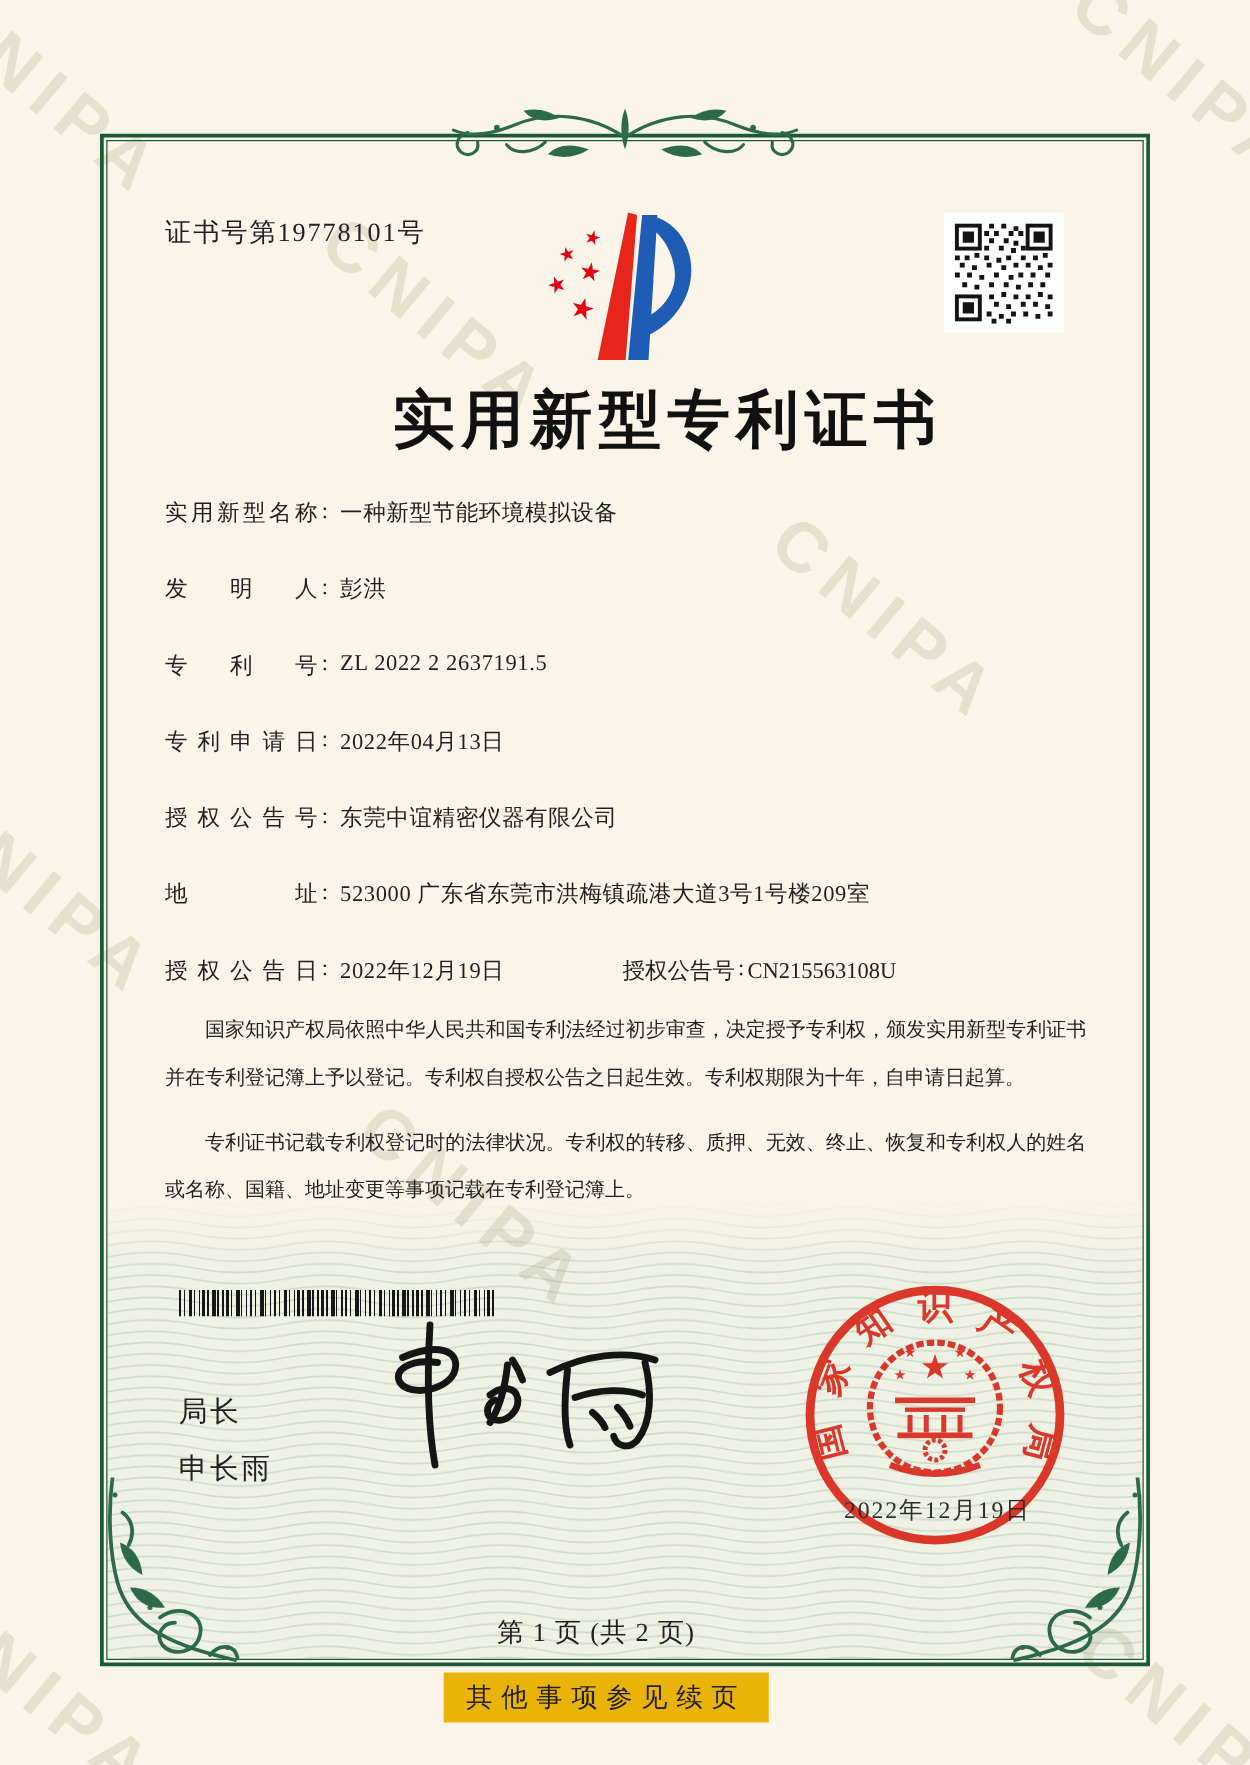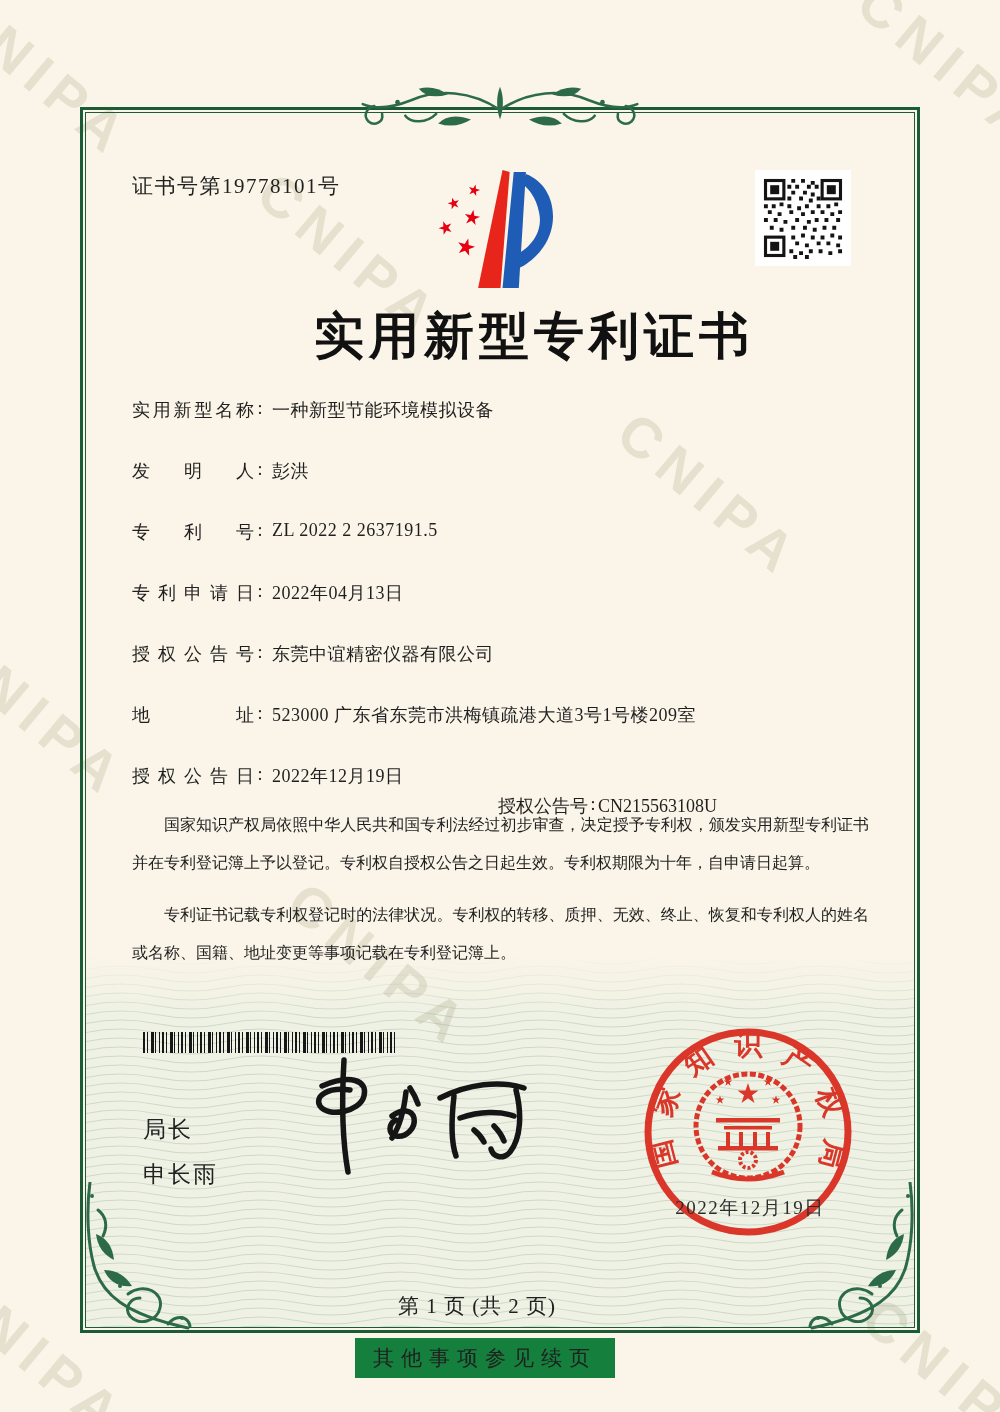--- a/index.html
+++ b/index.html
@@ -32,21 +32,21 @@
       display:flex;align-items:center;justify-content:center;z-index:4;}
   .title{position:absolute;left:0;top:303px;width:1000px;text-align:center;
          font-size:50px;font-weight:bold;letter-spacing:5px;color:#111;z-index:4;padding-left:34px;}
 
   
   .fields{position:absolute;left:132px;top:398px;width:760px;z-index:4;}
   .field-row{position:relative;height:26px;margin-bottom:35px;font-size:18px;}
   .f-label{display:inline-block;width:122px;text-align:justify;text-align-last:justify;vertical-align:top;}
   .f-colon{display:inline-block;width:12px;text-align:center;vertical-align:top;}
   .f-value{margin-left:6px;letter-spacing:0.5px;}
-  .grant2{position:absolute;left:366px;top:0;margin-top:30px;}
+  .grant2{position:absolute;left:366px;top:0;}
   .grant2 .f-colon{width:10px;}
 
   
   .paras{position:absolute;left:132px;top:806px;width:737px;z-index:4;}
   .paras p{margin:0;font-size:16px;line-height:38px;text-align:justify;text-indent:2em;}
   .paras p + p{margin-top:14px;}
 
   
   .barcode{position:absolute;left:143px;top:1032px;width:253px;height:21px;z-index:4;
     background:repeating-linear-gradient(90deg,#161616 0 2px,rgba(0,0,0,0) 2px 4px,
@@ -59,21 +59,21 @@
   .signer div{margin-bottom:14px;letter-spacing:2px;}
   .signature{position:absolute;left:288px;top:1054px;z-index:4;}
 
   
   .seal{position:absolute;left:638px;top:1022px;z-index:5;}
 
   
   .page-num{position:absolute;left:85px;top:1292px;width:784px;text-align:center;
             font-size:21px;letter-spacing:1px;z-index:4;}
   .cont-wrap{position:absolute;left:0;top:1338px;width:970px;text-align:center;z-index:4;}
-  .cont-note{display:inline-block;background:#15803d;padding:6px 18px;
+  .cont-note{display:inline-block;background:#eab308;padding:6px 18px;
              font-size:21px;letter-spacing:7px;}
 </style>
 </head>
 <body>
 
 <div class="page">
 
   <svg class="guilloche" width="828" height="371">
     <defs>
       <pattern id="waves" width="140" height="9" patternUnits="userSpaceOnUse">

